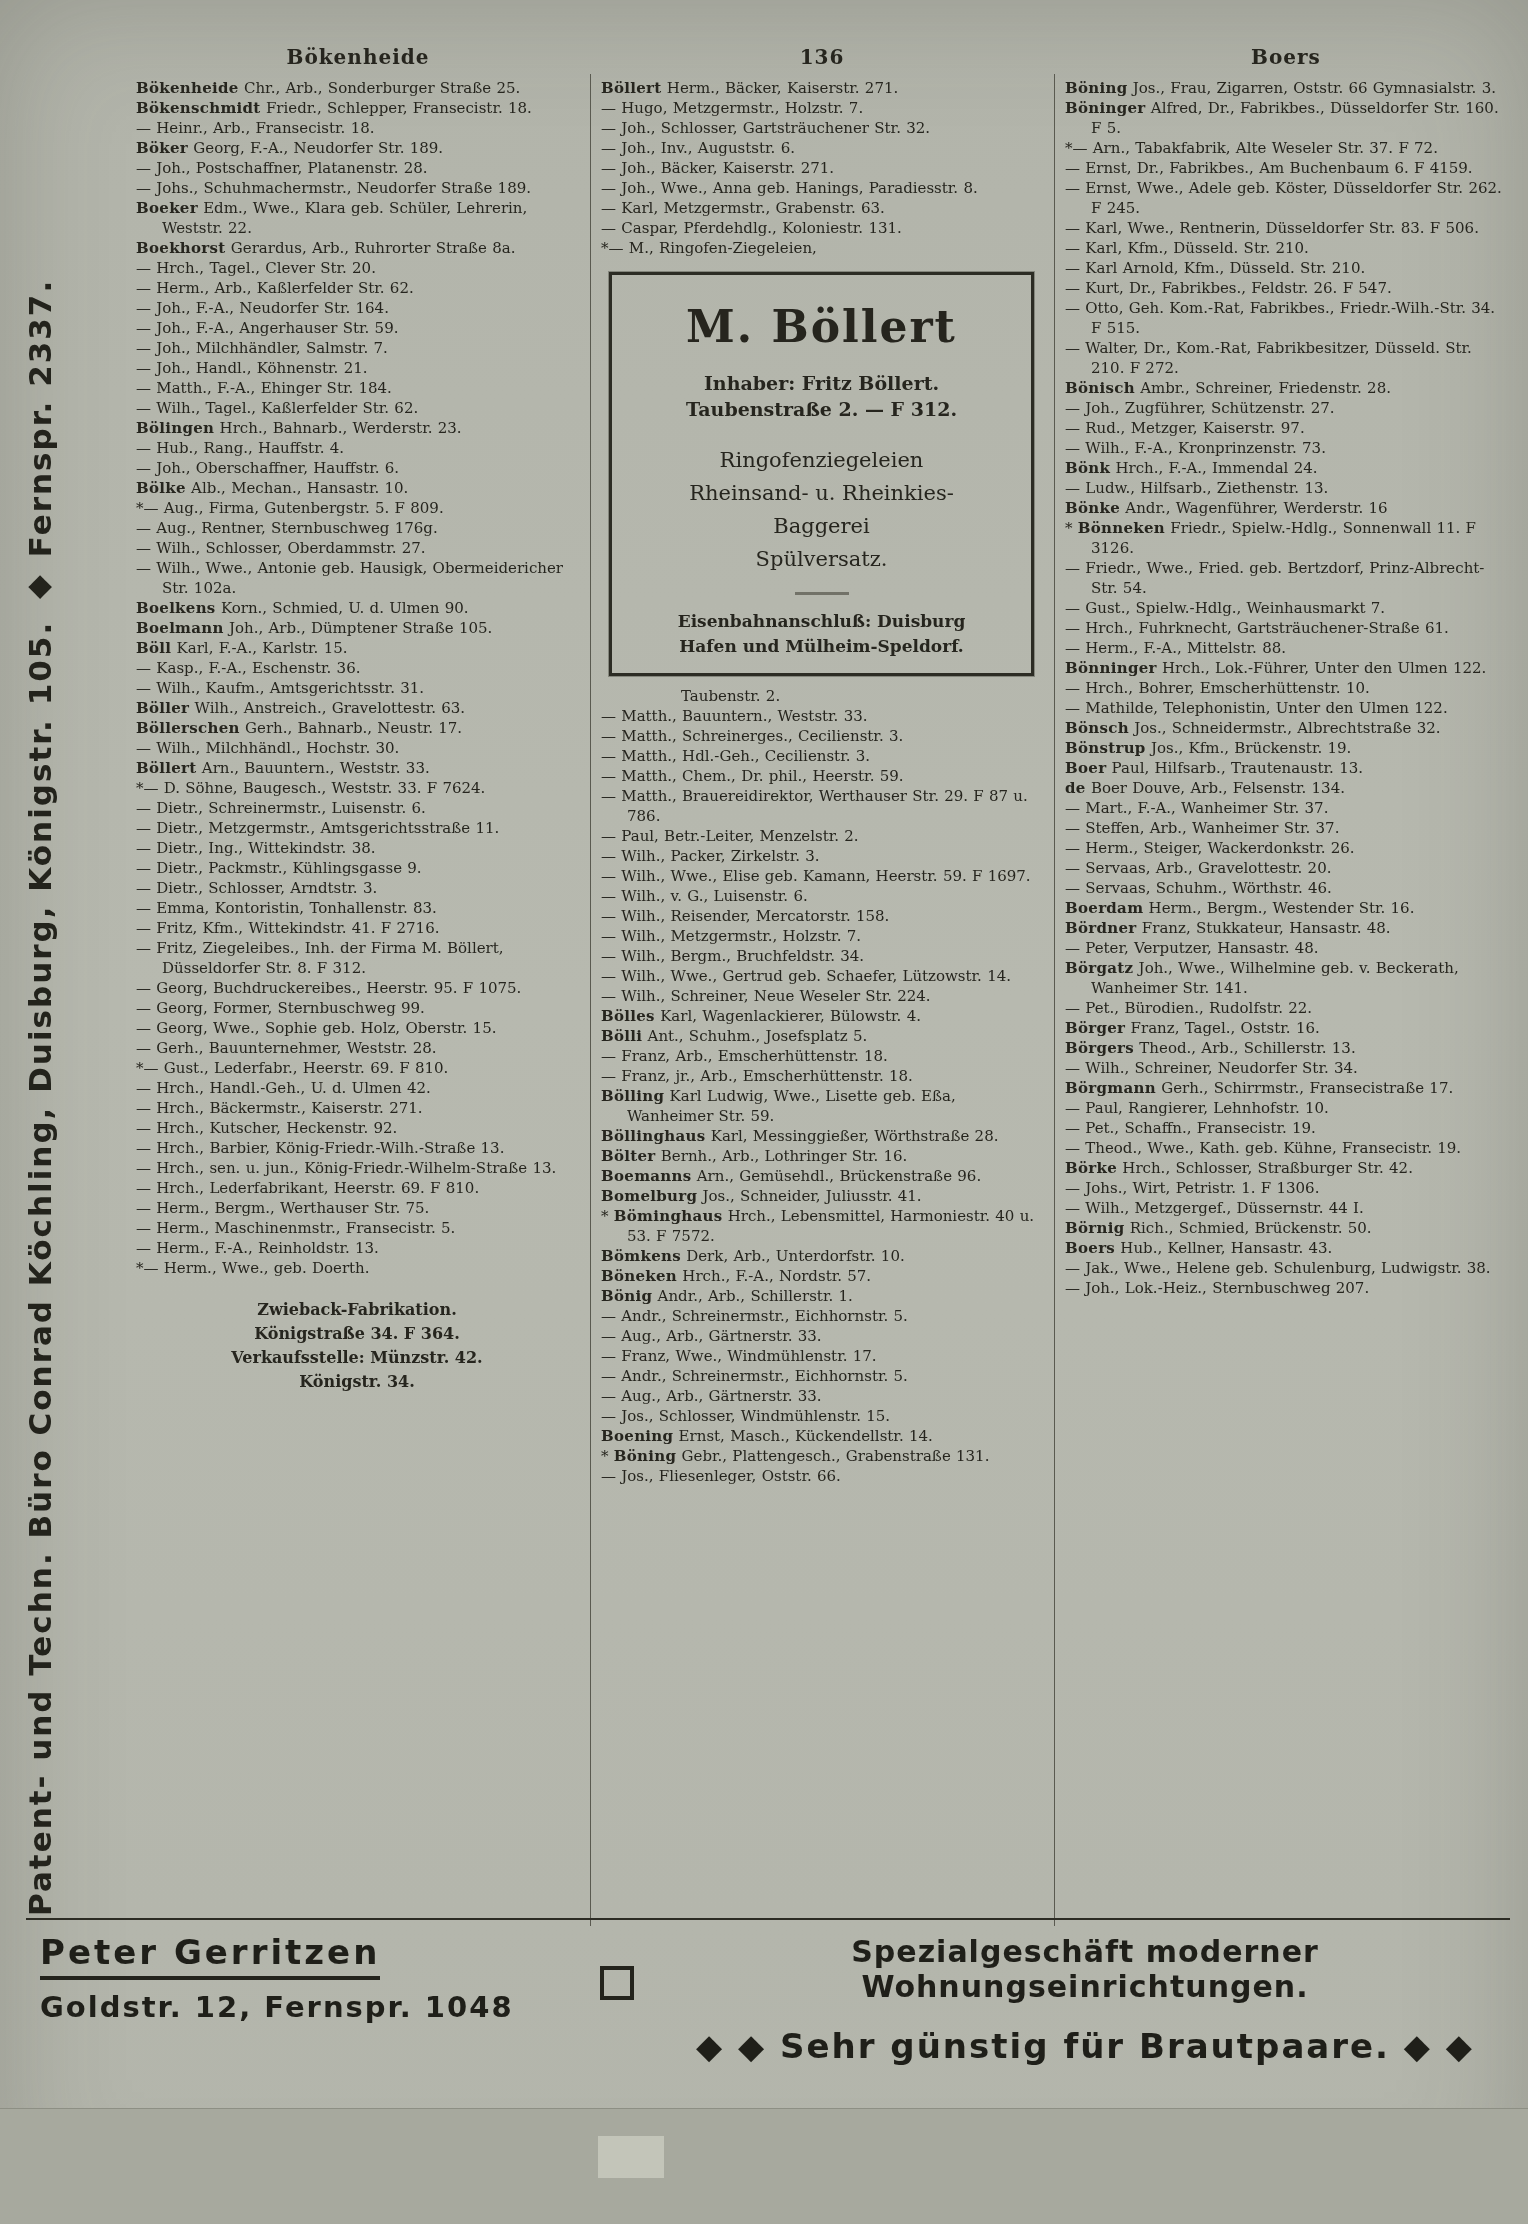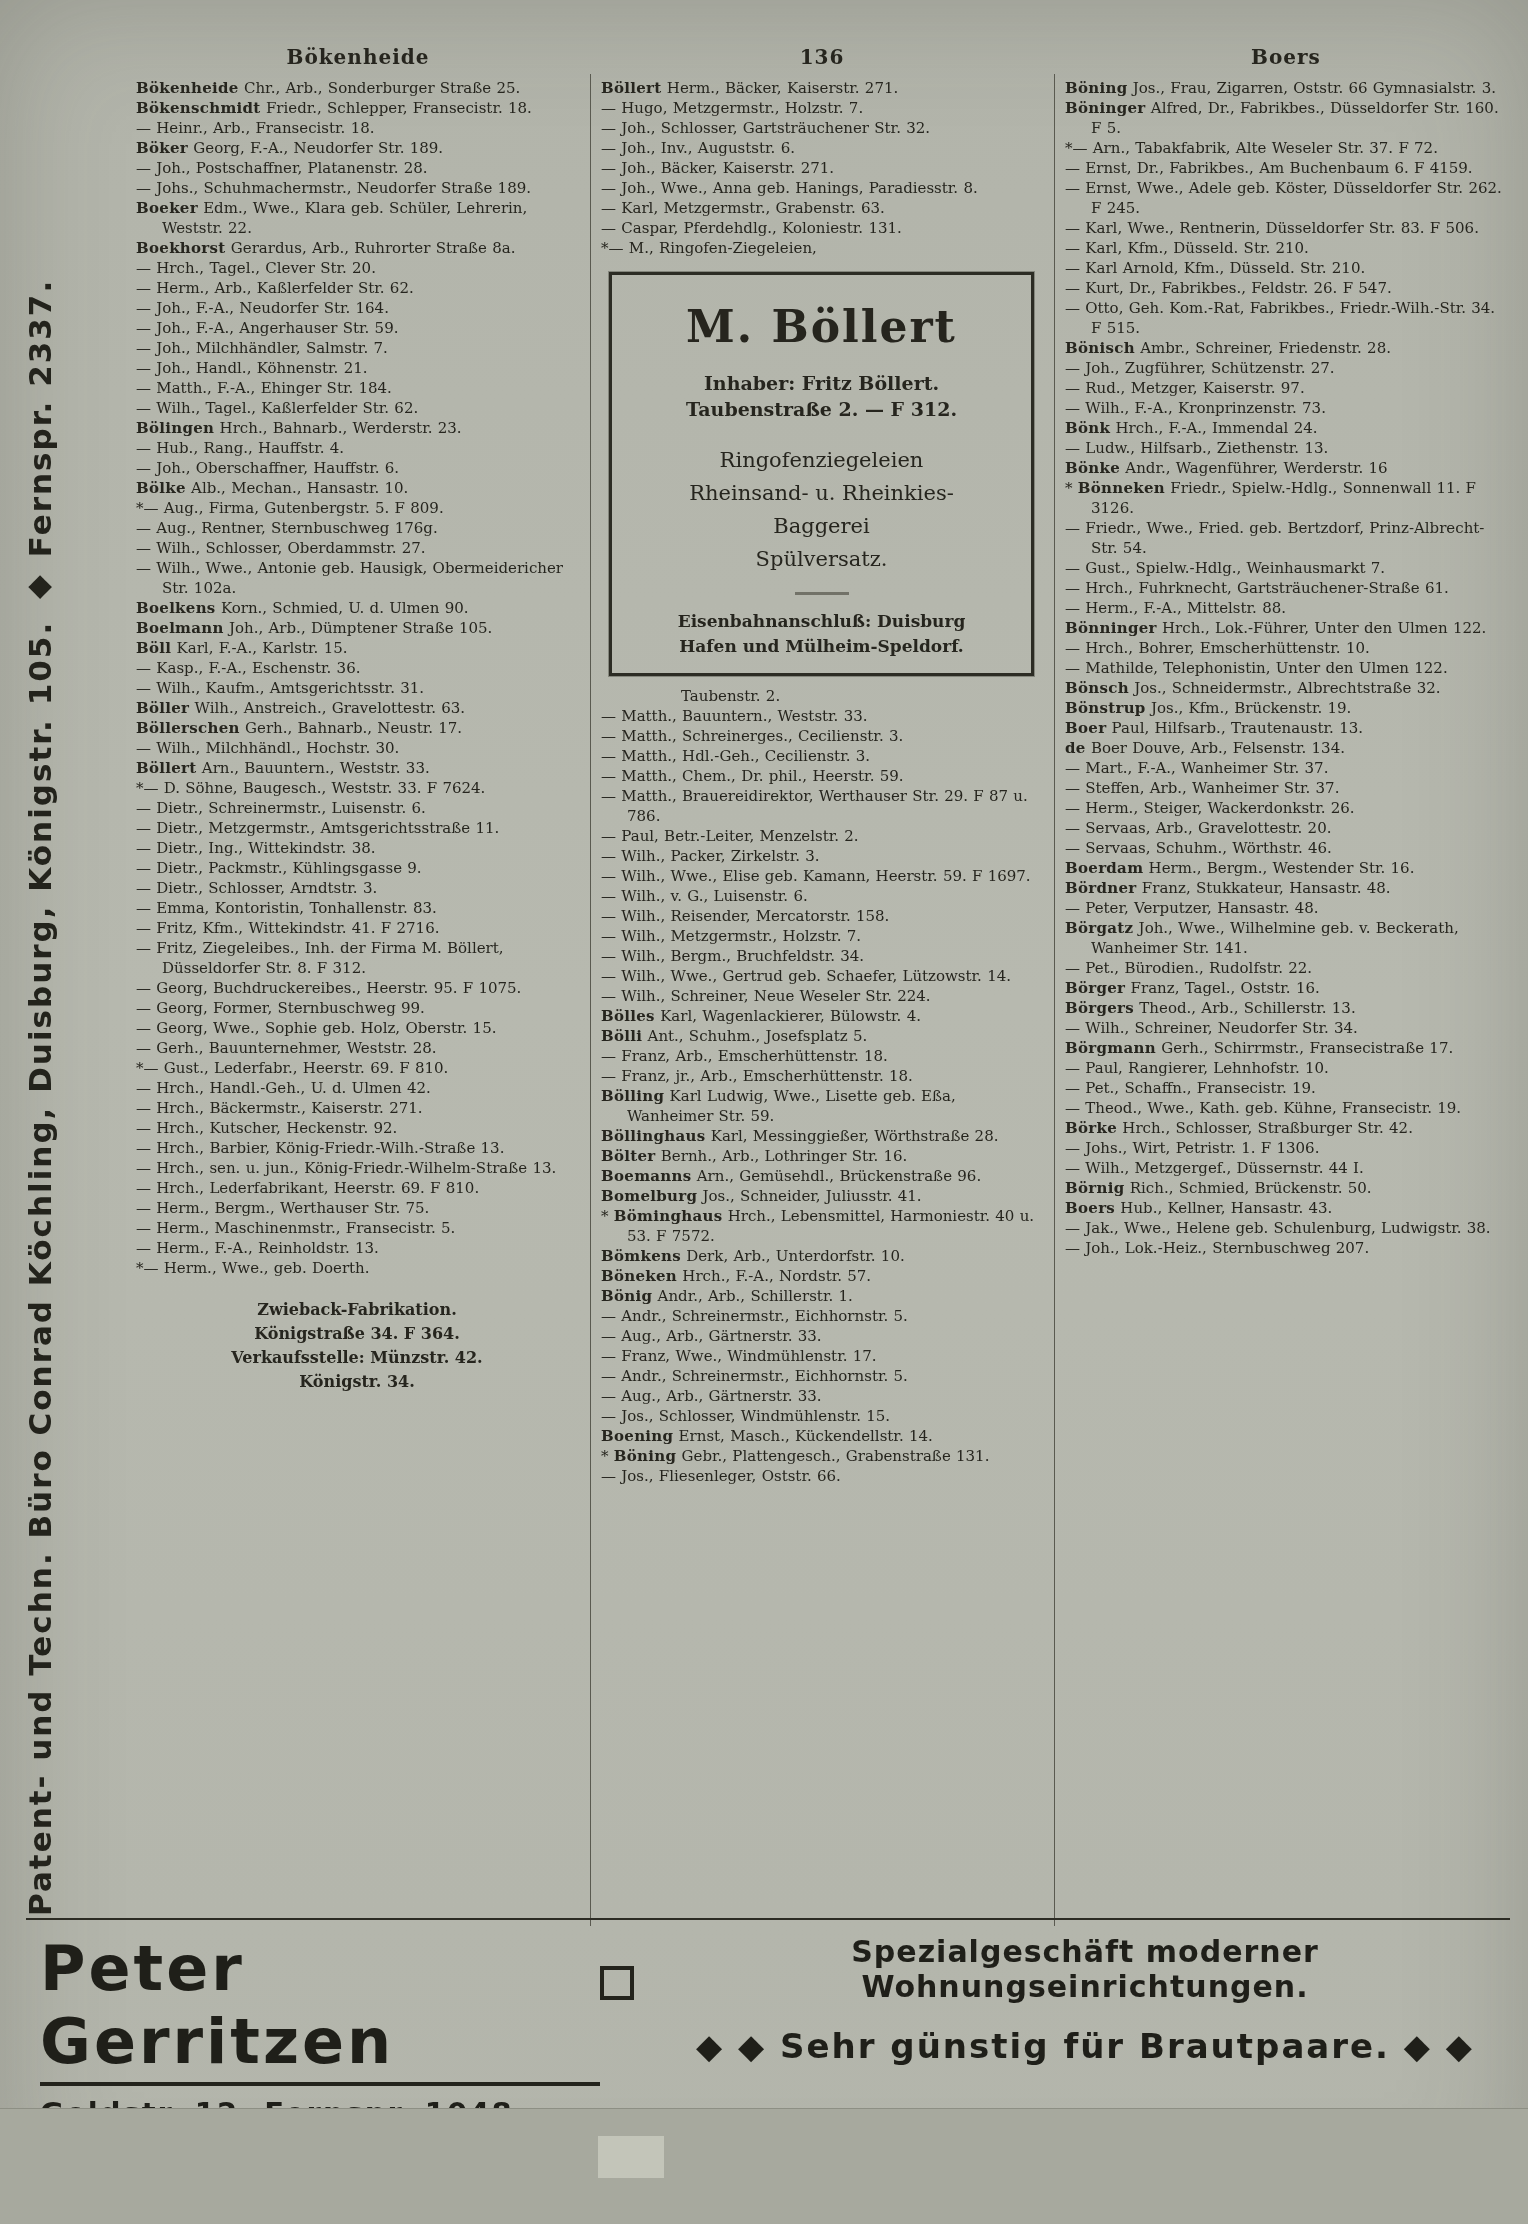--- a/index.html
+++ b/index.html
@@ -48,21 +48,21 @@
   .box-rule{width:54px;height:3px;background:#3a3a30;margin:16px auto 14px auto;opacity:.55;}
   .box-foot div{font-size:17px;font-weight:700;line-height:25px;}
   
   .footer{
     position:absolute;left:26px;right:18px;top:1918px;
     border-top:2px solid #2c2c24;padding-top:12px;
     display:flex;align-items:flex-start;
     font-family:"DejaVu Sans", sans-serif;color:#1f1f19;
   }
   .f-left{width:560px;padding-left:14px;}
-  .f-name{font-size:62px;font-weight:700;letter-spacing:3px;border-bottom:4px solid #23231c;display:inline-block;padding-bottom:4px;}
+  .f-name{font-size:34px;font-weight:700;letter-spacing:3px;border-bottom:4px solid #23231c;display:inline-block;padding-bottom:4px;}
   .f-addr{font-size:29px;font-weight:700;letter-spacing:2px;margin-top:10px;}
   .f-ornament{width:26px;height:26px;border:4px solid #23231c;margin:34px 26px 0 0;}
   .f-right{flex:1;text-align:center;padding-top:2px;}
   .f-r1{font-size:30px;font-weight:700;letter-spacing:1px;}
   .f-r2{font-size:34px;font-weight:700;letter-spacing:2px;margin-top:22px;}
   
   .scan-bottom{position:absolute;left:0;right:0;top:2108px;bottom:0;background:#a7a99e;border-top:1px solid #8d8f84;}
   .scan-chip{position:absolute;left:598px;top:2136px;width:66px;height:42px;background:#c3c5b9;}
 </style>
 </head>
@@ -225,20 +225,21 @@
             <div class="entry"><b>Böning</b> Jos., Frau, Zigarren, Oststr. 66 Gymnasialstr. 3.</div>
             <div class="entry"><b>Böninger</b> Alfred, Dr., Fabrikbes., Düsseldorfer Str. 160. F 5.</div>
             <div class="entry">*— Arn., Tabakfabrik, Alte Weseler Str. 37. F 72.</div>
             <div class="entry">— Ernst, Dr., Fabrikbes., Am Buchenbaum 6. F 4159.</div>
             <div class="entry">— Ernst, Wwe., Adele geb. Köster, Düsseldorfer Str. 262. F 245.</div>
             <div class="entry">— Karl, Wwe., Rentnerin, Düsseldorfer Str. 83. F 506.</div>
             <div class="entry">— Karl, Kfm., Düsseld. Str. 210.</div>
             <div class="entry">— Karl Arnold, Kfm., Düsseld. Str. 210.</div>
             <div class="entry">— Kurt, Dr., Fabrikbes., Feldstr. 26. F 547.</div>
             <div class="entry">— Otto, Geh. Kom.-Rat, Fabrikbes., Friedr.-Wilh.-Str. 34. F 515.</div>
+            <div class="entry">— Walter, Dr., Kom.-Rat, Fabrikbesitzer, Düsseld. Str. 210. F 272.</div>
             <div class="entry"><b>Bönisch</b> Ambr., Schreiner, Friedenstr. 28.</div>
             <div class="entry">— Joh., Zugführer, Schützenstr. 27.</div>
             <div class="entry">— Rud., Metzger, Kaiserstr. 97.</div>
             <div class="entry">— Wilh., F.-A., Kronprinzenstr. 73.</div>
             <div class="entry"><b>Bönk</b> Hrch., F.-A., Immendal 24.</div>
             <div class="entry">— Ludw., Hilfsarb., Ziethenstr. 13.</div>
             <div class="entry"><b>Bönke</b> Andr., Wagenführer, Werderstr. 16</div>
             <div class="entry">* <b>Bönneken</b> Friedr., Spielw.-Hdlg., Sonnenwall 11. F 3126.</div>
             <div class="entry">— Friedr., Wwe., Fried. geb. Bertzdorf, Prinz-Albrecht-Str. 54.</div>
             <div class="entry">— Gust., Spielw.-Hdlg., Weinhausmarkt 7.</div>

